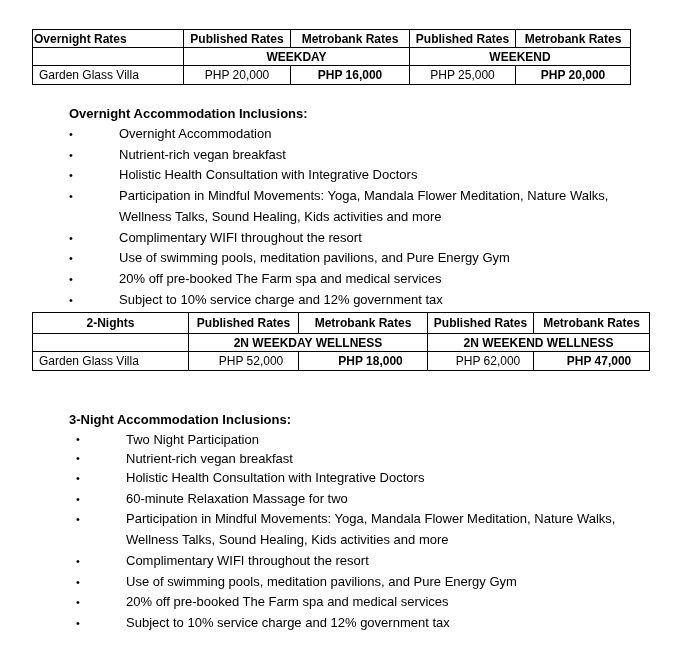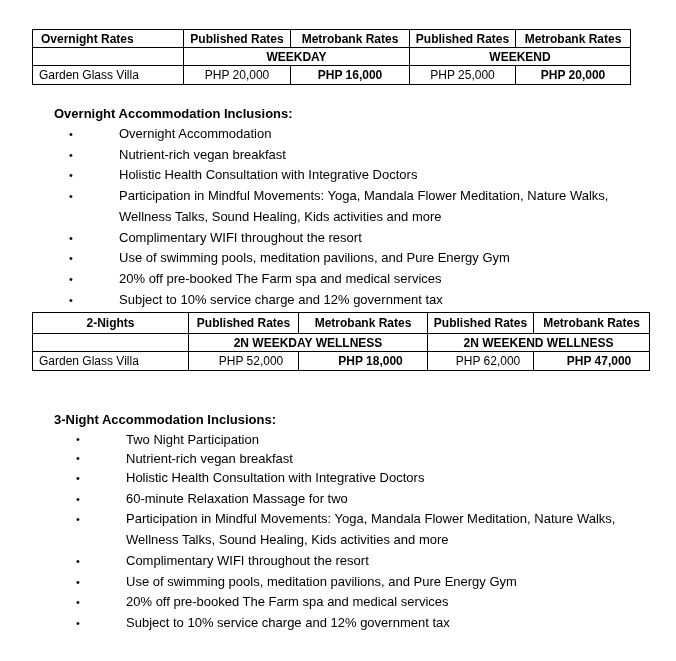--- a/index.html
+++ b/index.html
@@ -26,21 +26,21 @@
     .c { text-align: center; }
     #t1 { left: 32px; top: 29px; width: 598px; }
     #t1 tr.r1 td { height: 17px; }
     #t1 tr.r2 td { height: 17px; }
     #t1 tr.r3 td { height: 18px; }
     #t2 { left: 32px; top: 312px; width: 617px; }
     #t2 tr.r1 td { height: 20px; }
     #t2 tr.r2 td { height: 17px; }
     #t2 tr.r3 td { height: 18px; padding-left: 19px; }
     .section-title {
-      position: absolute; left: 54px;
+      position: absolute; left: 69px;
       font-weight: bold; font-size: 13px;
     }
     ul.incl {
       position: absolute; margin: 0; padding: 0; list-style: none;
       font-size: 13px;
     }
     ul.incl li { position: relative; line-height: 20.7px; }
     ul.incl li .bullet {
       position: absolute; left: -50px; top: 0; font-size: 11px;
     }
@@ -54,21 +54,21 @@
 <table class="rates" id="t1">
   <colgroup>
     <col style="width:151px">
       <col style="width:107px">
       <col style="width:119px">
       <col style="width:106px">
       <col style="width:115px">
   </colgroup>
   <tbody>
       <tr class="r1">
-    <td class="b" style="padding-left:8px">Overnight Rates</td>
+    <td class="b" style="padding-left:1px">Overnight Rates</td>
     <td class="b c">Published Rates</td>
     <td class="b c">Metrobank  Rates</td>
     <td class="b c">Published Rates</td>
     <td class="b c">Metrobank  Rates</td>
   </tr>
   <tr class="r2">
     <td></td>
     <td class="b c" colspan="2">WEEKDAY</td>
     <td class="b c" colspan="2">WEEKEND</td>
   </tr>

